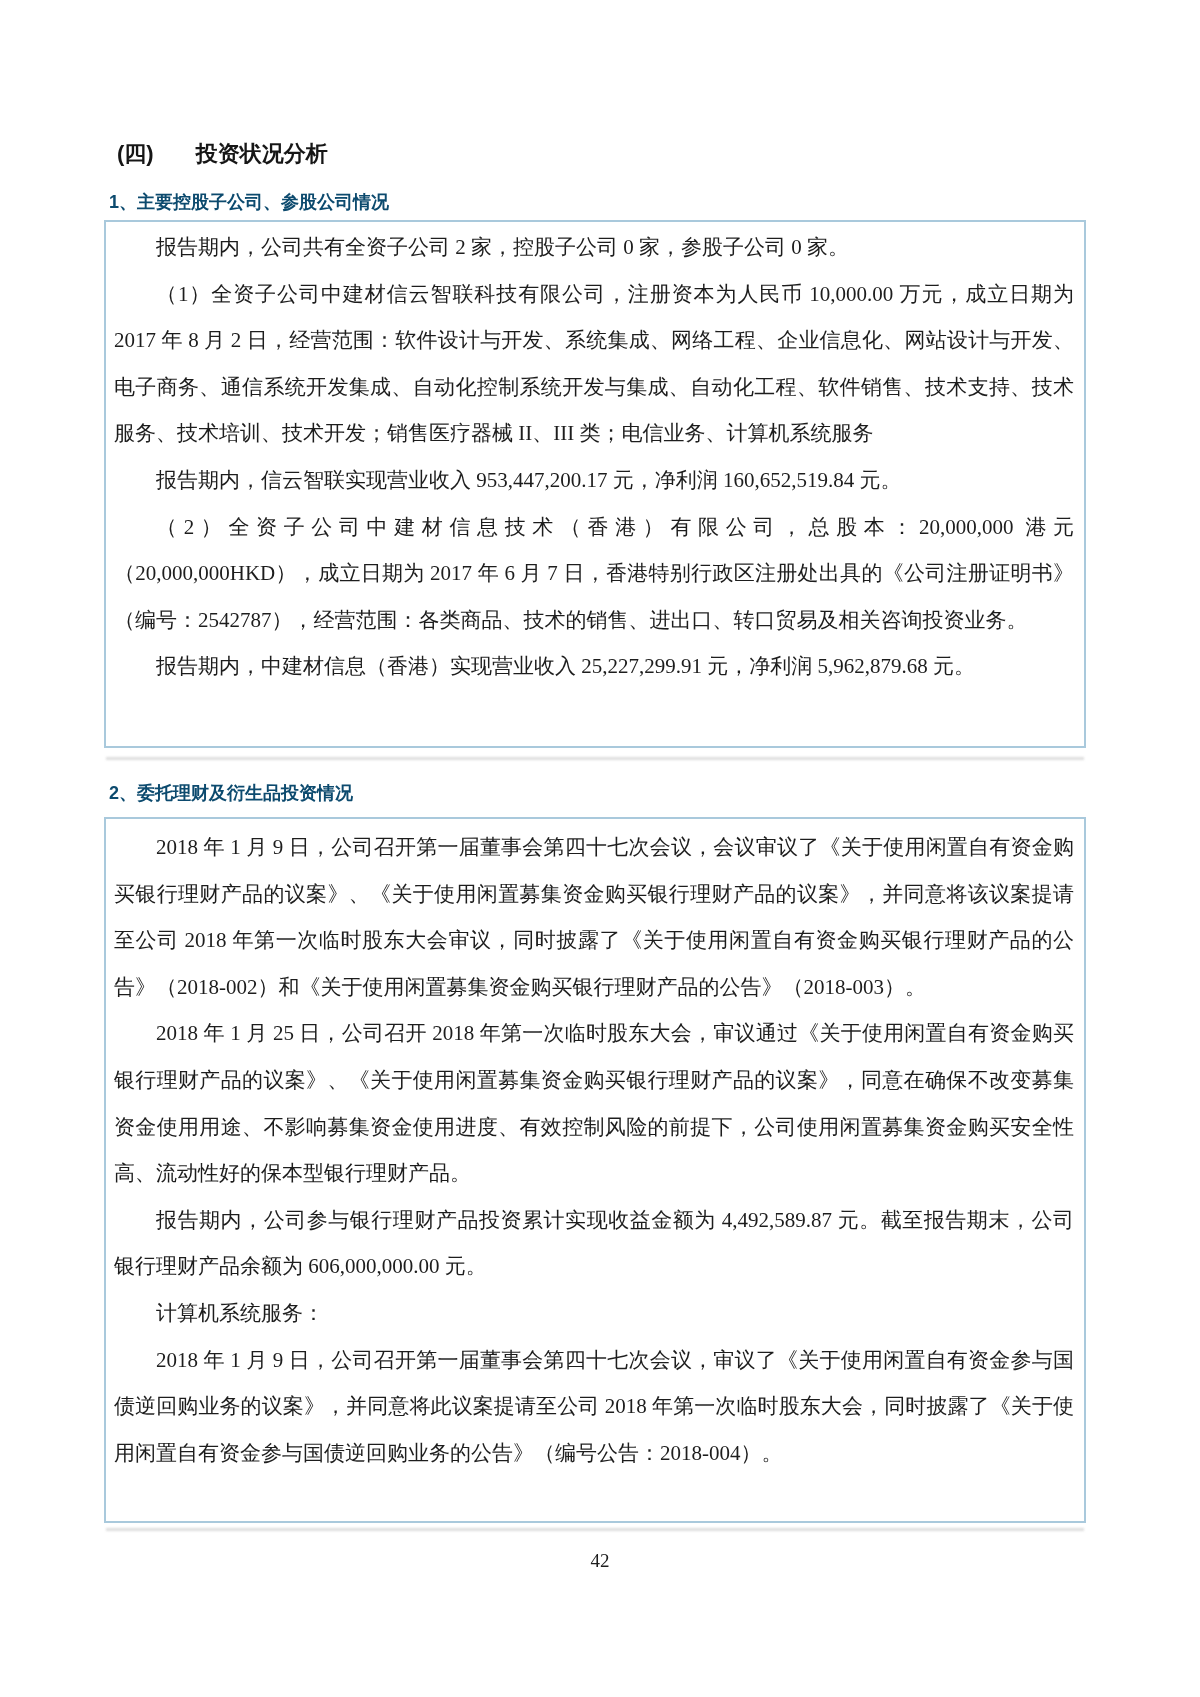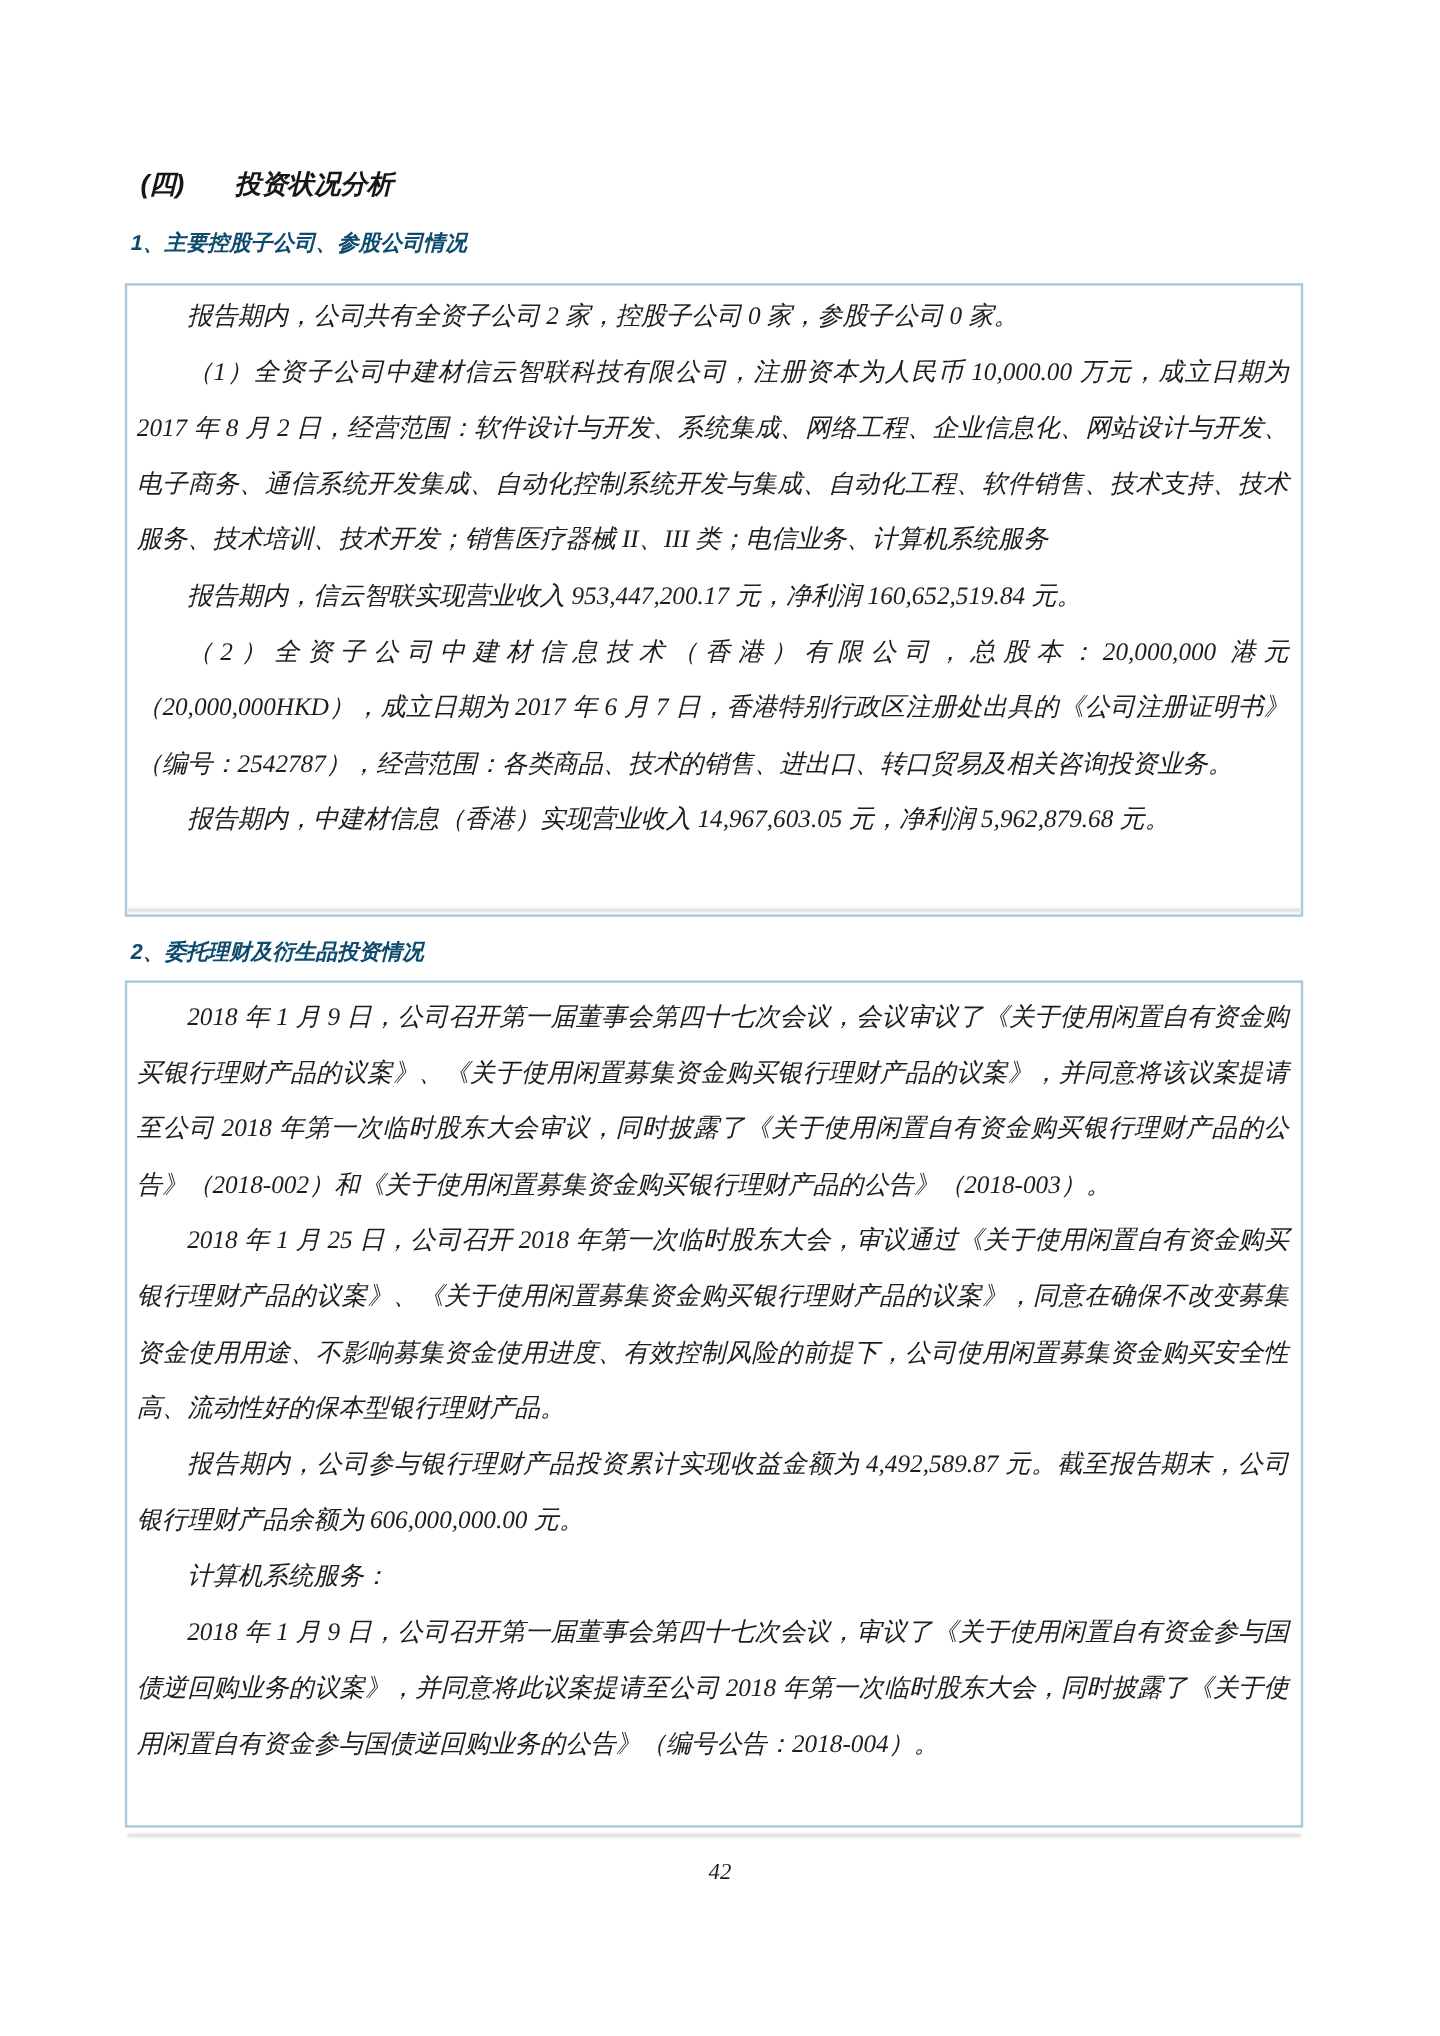--- a/index.html
+++ b/index.html
@@ -4,21 +4,20 @@
 <style>
   html,body { margin:0; padding:0; background:#ffffff; }
   .page {
     position:relative;
     width:1200px;
     height:1657px;
     background:#ffffff;
     font-family:"Liberation Serif","DejaVu Serif",serif;
     color:#1d1d1d;
     overflow:hidden;
-    font-style:italic;
   }
   .main-heading {
     position:absolute;
     top:139px;
     left:117px;
     font-family:"Liberation Sans","DejaVu Sans",sans-serif;
     font-weight:bold;
     font-size:22px;
     color:#161616;
     white-space:nowrap;
@@ -37,21 +36,21 @@
   .box {
     position:absolute;
     left:104px;
     width:982px;
     box-sizing:border-box;
     border:2px solid var(--box-border,#a9c9dc);
     background:#ffffff;
     padding:0 10px 0 8px;
     overflow:hidden;
   }
-  .box.box1 { top:236px; height:528px; padding-top:2px; }
+  .box.box1 { top:220px; height:528px; padding-top:2px; }
   .box.box2 { top:817px; height:706px; padding-top:5px; }
   .para {
     margin:0;
     text-indent:42px;
     font-size:21px;
     line-height:46.6px;
     text-align:justify;
     color:#1d1d1d;
   }
   .para.bold {
@@ -88,21 +87,21 @@
     <span>(四)</span><span class="title-gap">投资状况分析</span>
   </div>
 
   <div class="sub-heading h1">1、主要控股子公司、参股公司情况</div>
 
   <div class="box box1">
       <p class="para">报告期内，公司共有全资子公司 2 家，控股子公司 0 家，参股子公司 0 家。</p>
       <p class="para">（1）全资子公司中建材信云智联科技有限公司，注册资本为人民币 10,000.00 万元，成立日期为 2017 年 8 月 2 日，经营范围：软件设计与开发、系统集成、网络工程、企业信息化、网站设计与开发、电子商务、通信系统开发集成、自动化控制系统开发与集成、自动化工程、软件销售、技术支持、技术服务、技术培训、技术开发；销售医疗器械 II、III 类；电信业务、计算机系统服务</p>
       <p class="para">报告期内，信云智联实现营业收入 953,447,200.17 元，净利润 160,652,519.84 元。</p>
       <p class="para">（2）全资子公司中建材信息技术（香港）有限公司，总股本：20,000,000 港元（20,000,000HKD），成立日期为 2017 年 6 月 7 日，香港特别行政区注册处出具的《公司注册证明书》（编号：2542787），经营范围：各类商品、技术的销售、进出口、转口贸易及相关咨询投资业务。</p>
-      <p class="para">报告期内，中建材信息（香港）实现营业收入 14,967,603.05 元，净利润 5,962,879.68 元。</p>
+      <p class="para">报告期内，中建材信息（香港）实现营业收入 25,227,299.91 元，净利润 5,962,879.68 元。</p>
     </div>
 
   <div class="box-shadow-line s1"></div>
 
   <div class="sub-heading h2">2、委托理财及衍生品投资情况</div>
 
   <div class="box box2">
       <p class="para">2018 年 1 月 9 日，公司召开第一届董事会第四十七次会议，会议审议了《关于使用闲置自有资金购买银行理财产品的议案》、《关于使用闲置募集资金购买银行理财产品的议案》，并同意将该议案提请至公司 2018 年第一次临时股东大会审议，同时披露了《关于使用闲置自有资金购买银行理财产品的公告》（2018-002）和《关于使用闲置募集资金购买银行理财产品的公告》（2018-003）。</p>
       <p class="para">2018 年 1 月 25 日，公司召开 2018 年第一次临时股东大会，审议通过《关于使用闲置自有资金购买银行理财产品的议案》、《关于使用闲置募集资金购买银行理财产品的议案》，同意在确保不改变募集资金使用用途、不影响募集资金使用进度、有效控制风险的前提下，公司使用闲置募集资金购买安全性高、流动性好的保本型银行理财产品。</p>
       <p class="para">报告期内，公司参与银行理财产品投资累计实现收益金额为 4,492,589.87 元。截至报告期末，公司银行理财产品余额为 606,000,000.00 元。</p>

